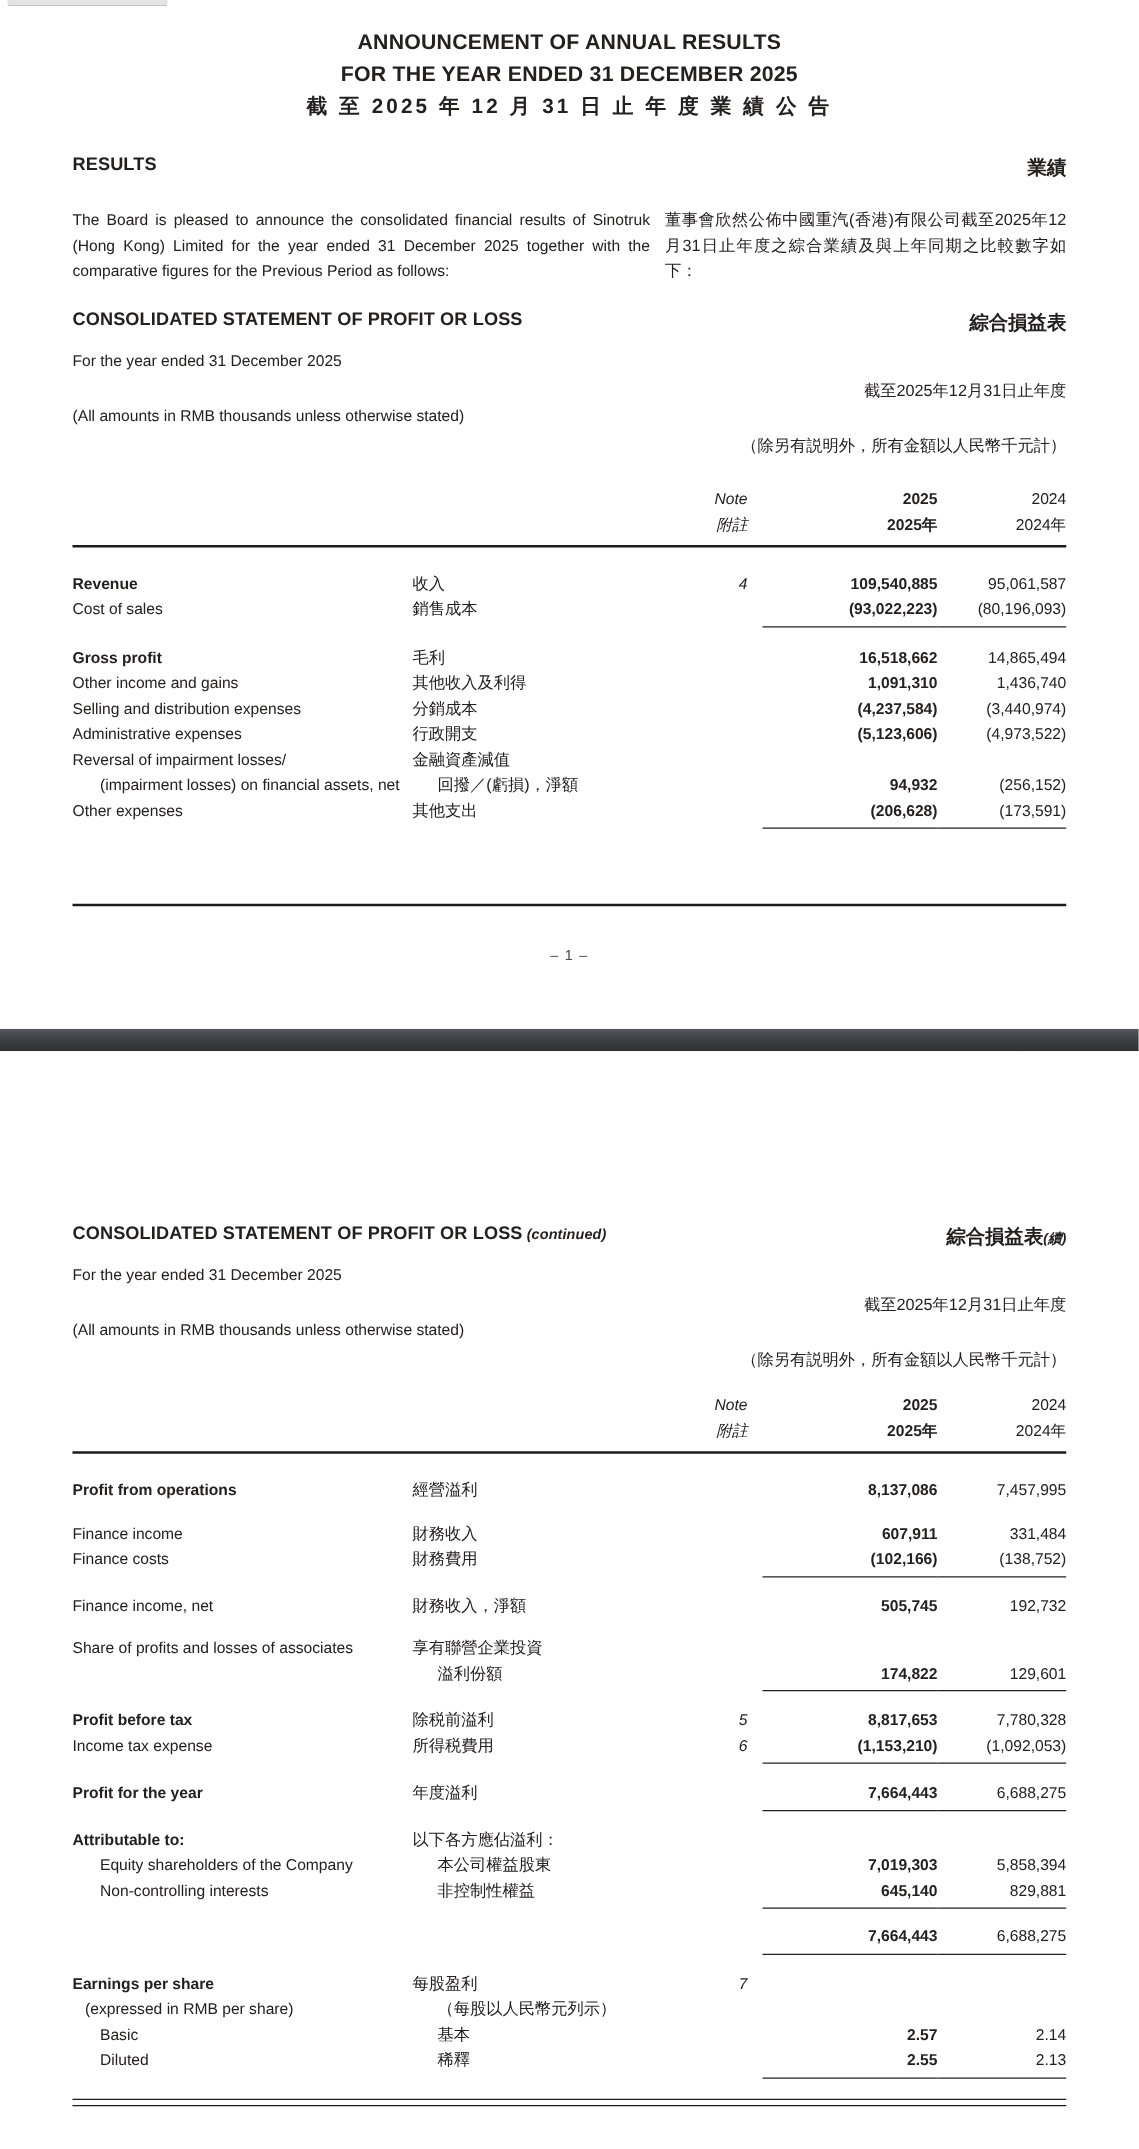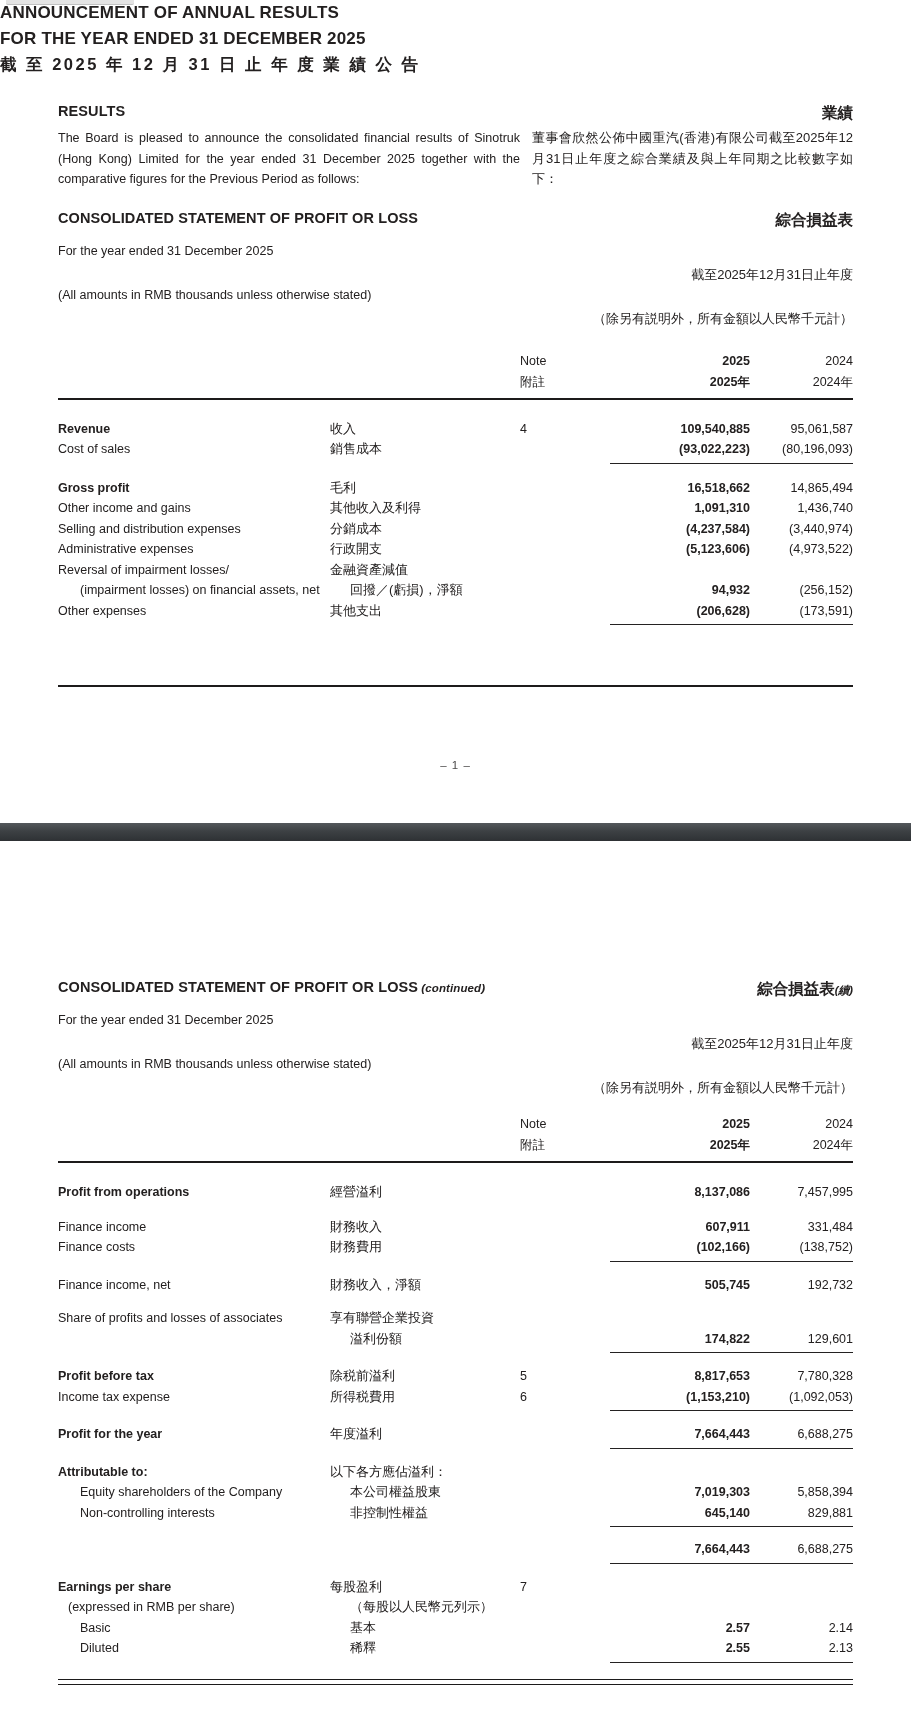--- a/index.html
+++ b/index.html
@@ -15,21 +15,21 @@
 
   
   .edge-artifact{position:absolute;top:0;left:6px;width:128px;height:4px;
     background:#e4e4e4;border-bottom:1px solid #c2c2c2;border-radius:0 0 2px 2px;}
 
   
   .page-divider{height:18px;width:100%;
     background:linear-gradient(180deg,#54585c 0%,#3d4144 45%,#2e3134 100%);}
 
   
-  .doc-title{font-weight:bold;}
+  .doc-title{padding-top:21px;text-align:center;font-weight:bold;}
   .doc-title .t-en{font-size:17px;line-height:25.5px;letter-spacing:0.2px;}
   .doc-title .t-zh{font-size:16.5px;line-height:26px;letter-spacing:2.5px;}
 
   .twocol{display:flex;}
   .col-en{width:462px;flex:none;}
   .col-zh{flex:1;text-align:right;}
 
   .h-en{font-size:14.5px;font-weight:bold;letter-spacing:0.1px;}
   .h-zh{font-size:15.5px;font-weight:bold;}
   .cont-en{font-style:italic;font-size:11.5px;font-weight:bold;}
@@ -40,40 +40,40 @@
   .sub-en{font-size:12.5px;line-height:20px;}
   .sub-zh{font-size:13px;line-height:20px;margin-top:24px;}
 
   
   .fin-table{margin-top:22px;}
   .t-row{display:grid;grid-template-columns:272px 190px 90px 140px 103px;
     align-items:baseline;min-height:20.5px;line-height:20.5px;font-size:12.5px;}
   .t-head .t-row{min-height:21px;line-height:21px;}
   .c-en{}
   .c-zh{font-size:13px;}
-  .c-note{text-align:left;padding-right:12px;}
+  .c-note{text-align:right;padding-right:12px;font-style:italic;}
   .c-num{text-align:right;font-variant-numeric:tabular-nums;}
   .b{font-weight:bold;}
   .u{border-bottom:1.5px solid #242222;padding-bottom:3px;}
   .ind-en-1{padding-left:10px;}
   .ind-en-2{padding-left:22px;}
   .ind-zh-1{padding-left:20px;}
   .t-spacer{width:100%;}
   .rule-heavy{border-top:2.2px solid #1d1b1b;}
   .head-rule{margin-top:5px;}
   .t-body{padding-top:19px;}
   .bottom-rule{margin-top:60px;}
   .rule-double{height:4px;border-top:1.8px solid #1d1b1b;border-bottom:1.2px solid #1d1b1b;margin-top:16px;}
 
   .page-number{position:absolute;left:0;right:0;bottom:52px;text-align:center;
     font-size:11.5px;color:#4c4a4a;letter-spacing:1px;}
 
   
   .p2-head{padding-top:138px;}
-  .mt8{margin-top:4px;align-items:center;}
+  .mt8{margin-top:21px;align-items:center;}
   .mt10{margin-top:10px;}
   .mt20{margin-top:20px;}
   .mt26{margin-top:26px;}
   .mt16{margin-top:16px;}
 </style>
 </head>
 <body>
 
 <div class="page" id="page1">
   <div class="edge-artifact"></div>

